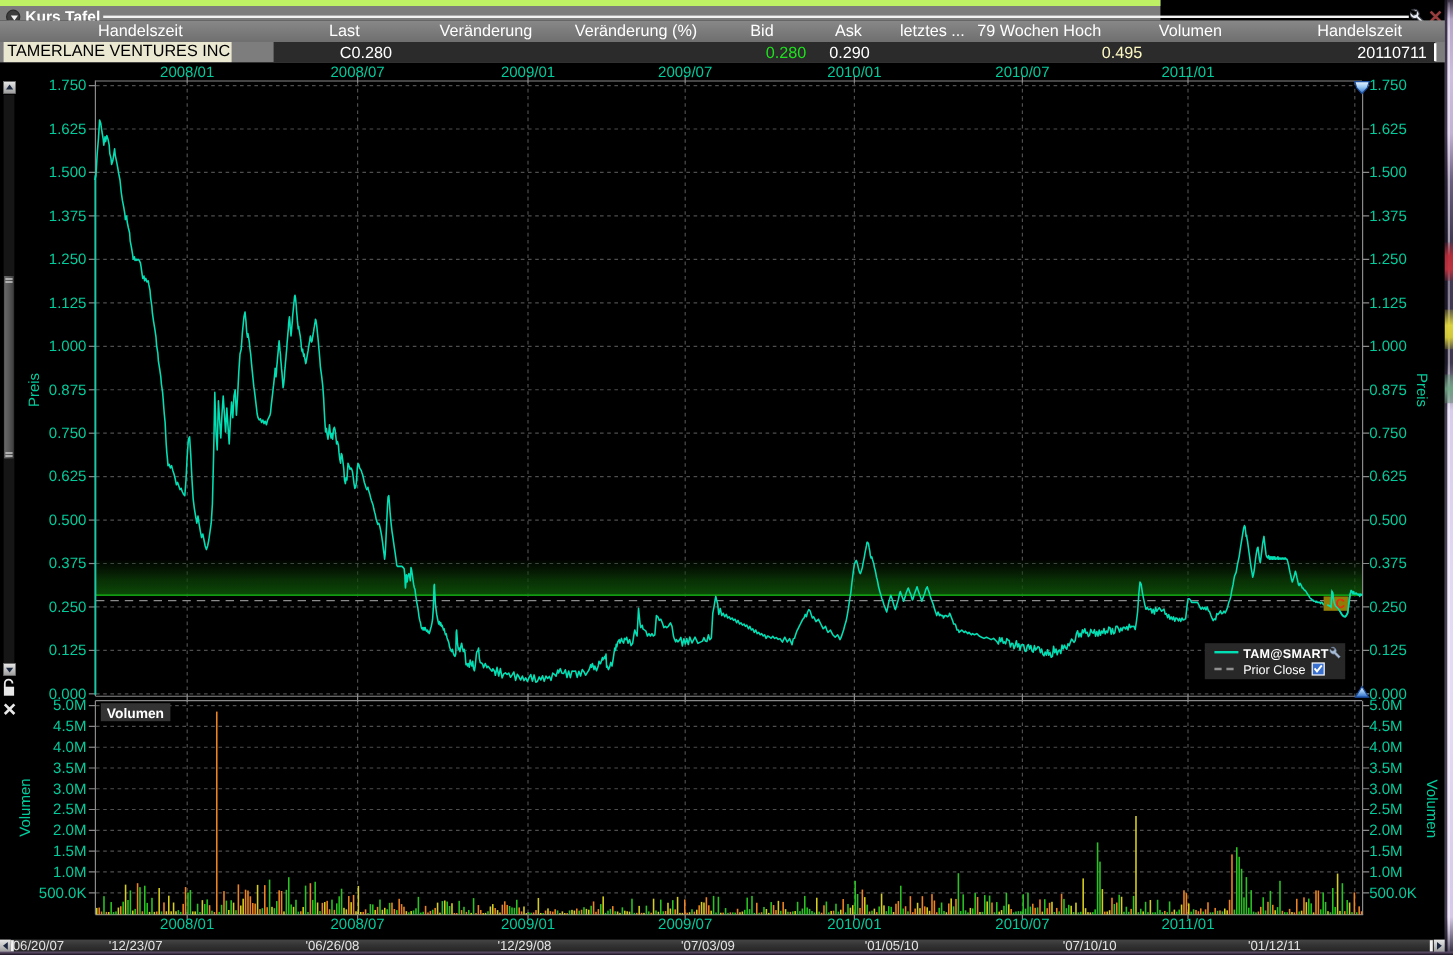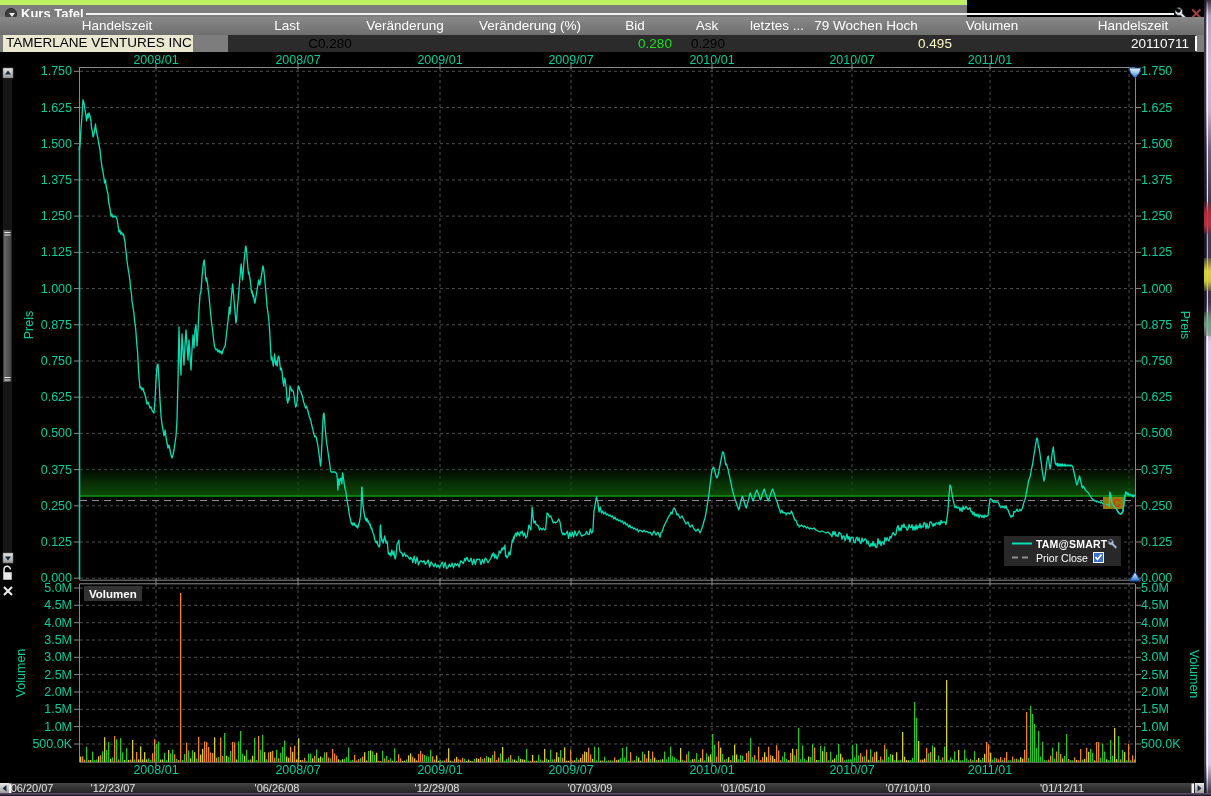--- a/index.html
+++ b/index.html
@@ -39,23 +39,23 @@
     <span style="left:635px">Bid</span>
     <span style="left:707px">Ask</span>
     <span style="left:777px">letztes ...</span>
     <span style="left:866px">79 Wochen Hoch</span>
     <span style="left:992px">Volumen</span>
     <span style="left:1133px">Handelszeit</span>
 </div>
 <div class="datarow">
  <div class="dcells"></div>
  <div class="name">TAMERLANE VENTURES INC</div>
- <span style="left:330px;color:#000000">C0.280</span>
+ <span style="left:305px;color:#ffffff">C0.280</span>
  <span style="left:655px;color:#1ee01e">0.280</span>
- <span style="left:708px;color:#000000">0.290</span>
+ <span style="left:708px;color:#ffffff">0.290</span>
  <span style="left:935px;color:#fef9c3">0.495</span>
  <span style="left:1160px;color:#ffffff">20110711</span>
  <div style="position:absolute;left:1195px;top:1px;width:1.5px;height:15px;background:#fff"></div>
 </div>
 <div class="gapline"></div>
 <svg width="1211" height="744" viewBox="0 52 1211 744" xmlns="http://www.w3.org/2000/svg" style="position:absolute;left:0;top:52px">
     <defs>
 <linearGradient id="gband" x1="0" y1="0" x2="0" y2="1">
 <stop offset="0" stop-color="#0a2a06" stop-opacity="0.15"></stop>
         <stop offset="0.55" stop-color="#0c4207" stop-opacity="0.7"></stop>

